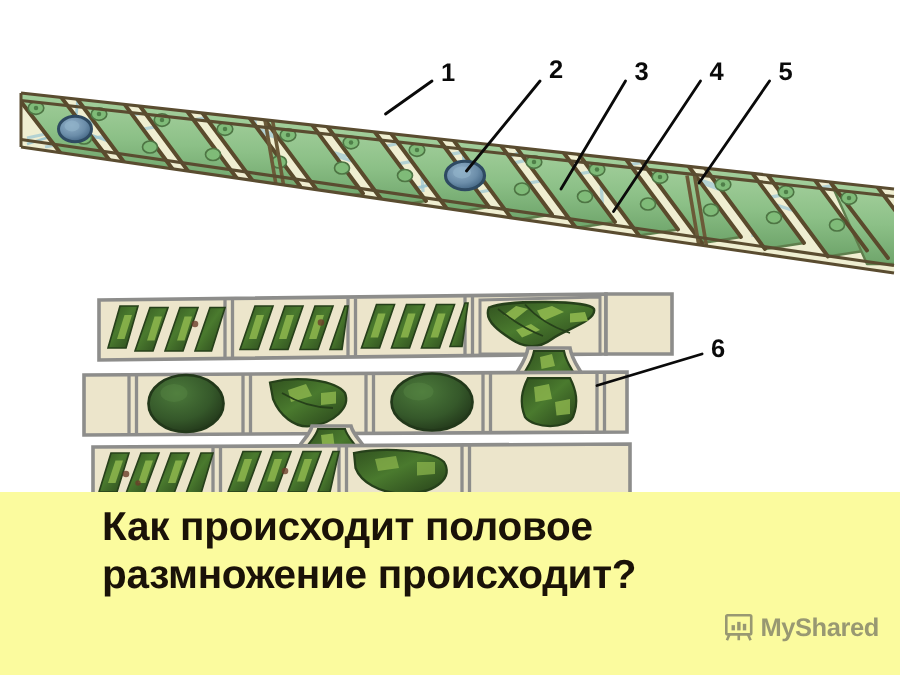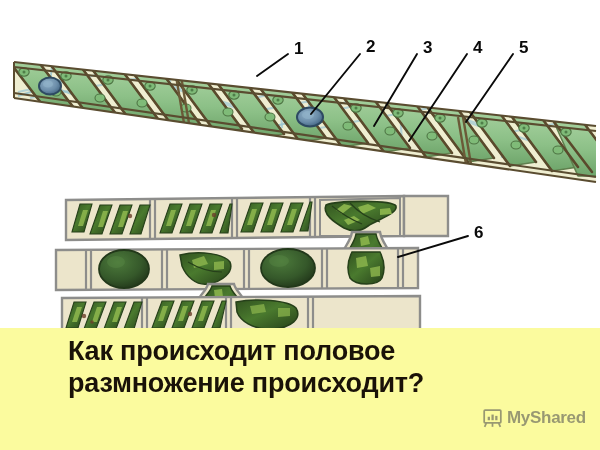--- a/index.html
+++ b/index.html
@@ -15,21 +15,21 @@
     position:absolute;left:68px;top:336px;width:470px;
     font-family:"Liberation Sans",sans-serif;
     font-weight:bold;font-size:27px;line-height:1.18;
     color:#1a1208;letter-spacing:-0.2px;
   }
   #caption .cl{display:block;white-space:nowrap;}
 
   
   #watermark{
     position:absolute;left:482px;top:408px;
-    display:flex;align-items:flex-start;gap:4px;
+    display:flex;align-items:center;gap:4px;
     opacity:.62;
   }
   #watermark .wm-text{
     font-family:"Liberation Sans",sans-serif;
     font-size:17px;font-weight:bold;color:#5d5d58;letter-spacing:-0.3px;
   }
 
   
   .num{
     position:absolute;

